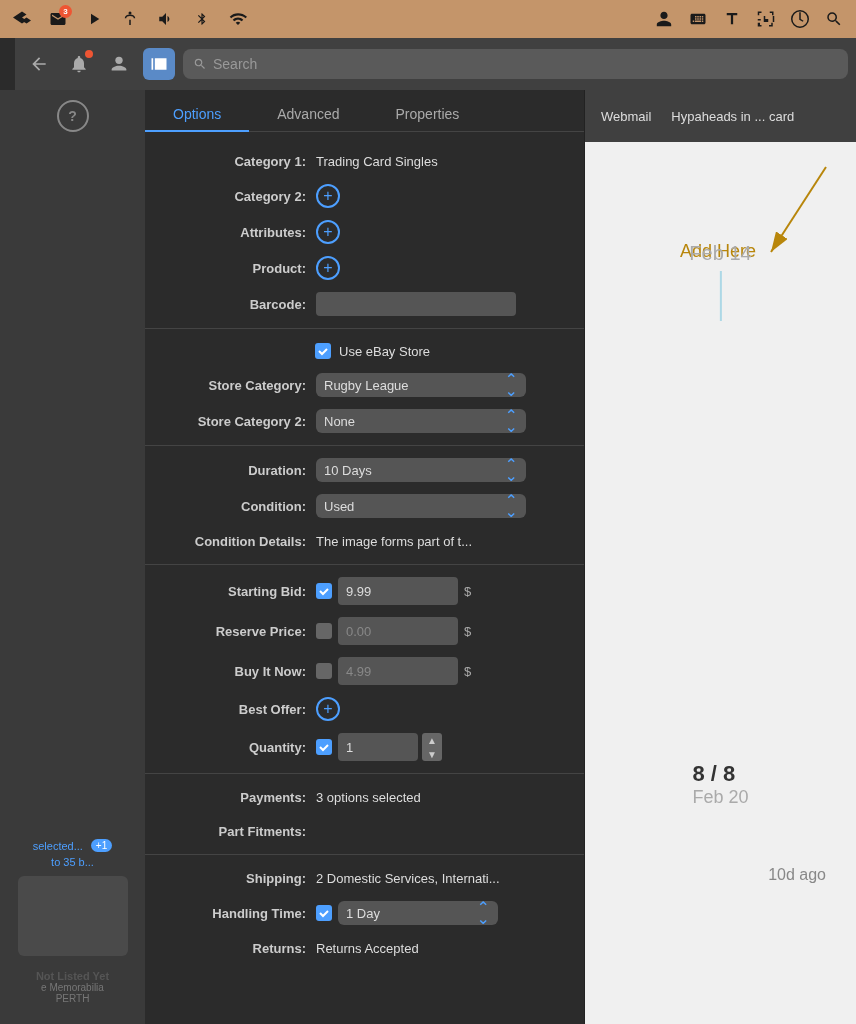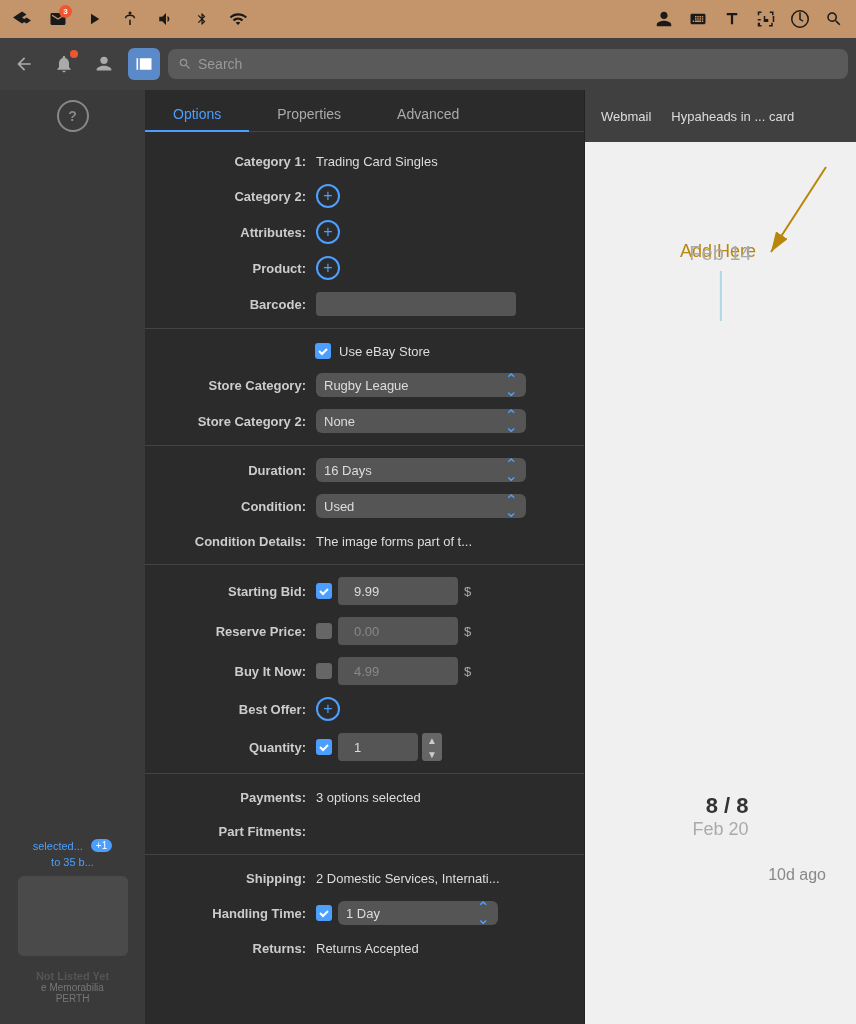--- a/index.html
+++ b/index.html
@@ -53,21 +53,21 @@
       margin-left: auto;
       display: flex;
       align-items: center;
       gap: 14px;
     }
 
     
     .toolbar-row {
       position: absolute;
       top: 38px;
-      left: 0;
+      left: 15px;
       right: 0;
       height: 52px;
       background: #404040;
       display: flex;
       align-items: center;
       padding: 0 8px;
       gap: 8px;
       z-index: 50;
     }
     .toolbar-icon-btn {
@@ -286,21 +286,21 @@
       display: flex;
       flex-direction: column;
       line-height: 0.7;
     }
     .number-input {
       background: #555;
       border: none;
       border-radius: 4px;
       height: 28px;
       width: 120px;
-      padding: 0 16px;
+      padding: 0 8px;
       color: #ddd;
       font-size: 13px;
     }
     .number-input.disabled {
       color: #888;
     }
     .dollar-sign {
       color: #aaa;
       font-size: 13px;
       margin-left: 6px;
@@ -542,22 +542,22 @@
         <div class="subtitle">e Memorabilia</div>
         <div class="location">PERTH</div>
       </div>
     </div>
   </div>
 
   <div class="panel">
 
     <div class="tab-bar">
       <div class="tab active">Options</div>
+      <div class="tab">Advanced</div>
       <div class="tab">Properties</div>
-      <div class="tab">Advanced</div>
     </div>
 
     <div class="form-area">
 
       <div class="form-row">
         <div class="form-label">Category 1:</div>
         <div class="form-value">Trading Card Singles</div>
       </div>
 
       <div class="form-row">
@@ -605,21 +605,21 @@
           <span>None</span>
           <span class="select-arrow">⌃<br>⌄</span>
         </div>
       </div>
 
       <div class="divider"></div>
 
       <div class="form-row">
         <div class="form-label">Duration:</div>
         <div class="select-box">
-          <span>16 Days</span>
+          <span>10 Days</span>
           <span class="select-arrow">⌃<br>⌄</span>
         </div>
       </div>
 
       <div class="form-row">
         <div class="form-label">Condition:</div>
         <div class="select-box">
           <span>Used</span>
           <span class="select-arrow">⌃<br>⌄</span>
         </div>
@@ -735,21 +735,21 @@
           </defs>
           <line x1="70" y1="5" x2="15" y2="90" stroke="#b8860b" stroke-width="2" marker-end="url(#arrowhead)"></line>
         </svg>
       </div>
 
       <div style="position:absolute;top:100px;left:50%;transform:translateX(-50%);text-align:center;">
         <div style="color:#aaa;font-size:20px;font-weight:300;">Feb 14</div>
         <div style="width:2px;height:50px;background:#add8e6;margin:6px auto;"></div>
       </div>
 
-      <div style="position:absolute;bottom:184px;left:50%;transform:translateX(-50%);text-align:right;">
+      <div style="position:absolute;bottom:216px;left:50%;transform:translateX(-50%);text-align:left;">
         <div style="color:#333;font-size:22px;font-weight:600;">8 / 8</div>
         <div style="color:#aaa;font-size:18px;font-weight:400;">Feb 20</div>
       </div>
 
       <div style="position:absolute;bottom:140px;right:30px;color:#888;font-size:16px;">10d ago</div>
 
     </div>
   </div>
 
 </div>

